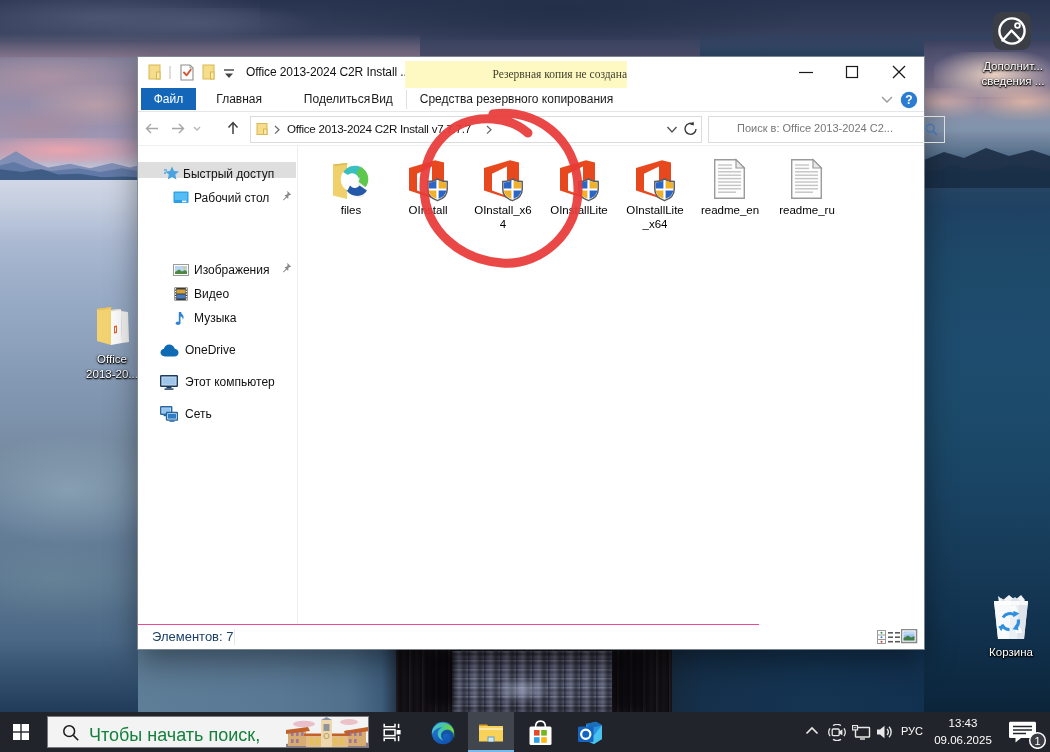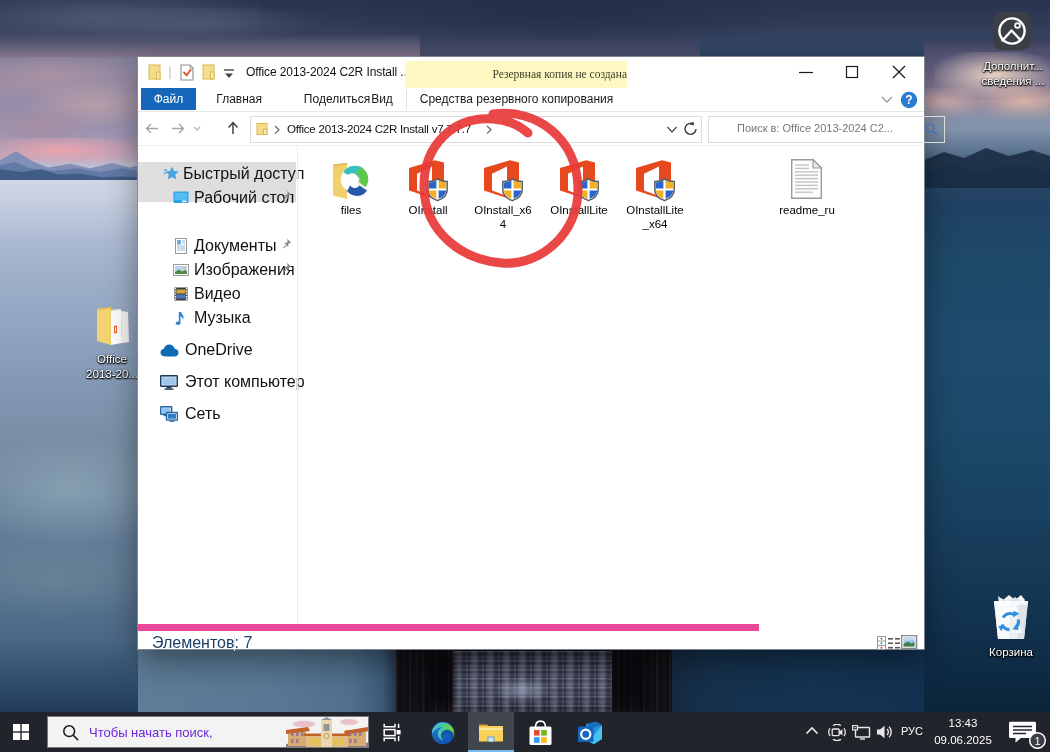--- a/index.html
+++ b/index.html
@@ -51,33 +51,33 @@
 #win{left:138px;top:57px;width:786px;height:592px;background:#fff;box-shadow:0 0 0 1px rgba(130,140,150,.9),0 12px 30px rgba(0,0,0,.42);font-size:12px;color:#111;}
 #win .r{position:absolute;}
 #titletext{left:108px;top:8px;white-space:nowrap;letter-spacing:-0.1px;}
 #yellowtab{left:267px;top:4px;width:222px;height:27px;background:#fef9c3;font-size:11.5px;color:#3f3f2a;text-align:right;line-height:27px;font-family:Liberation Serif, serif;}
 .mtab{position:absolute;top:0;height:22px;font-size:12px;color:#1a1a1a;line-height:23px;text-align:center;}
 #menurow{left:0;top:31px;width:786px;height:23px;border-bottom:1px solid #e4e6e9;}
 #addrrow{left:0;top:54px;width:786px;height:35px;border-bottom:1px solid #f0f0f0;box-sizing:border-box;}
 #addrbox{left:112px;top:5px;width:450px;height:25px;border:1px solid #dcdcdc;}
 #searchbox{left:570px;top:5px;width:214px;height:25px;border:1px solid #dcdcdc;font-size:11px;color:#777;line-height:23px;padding-left:21px;}
 #navpane{left:0;top:89px;width:158px;height:479px;}
-.nitem{position:absolute;left:0;width:158px;height:40px;font-size:16px;line-height:24px;white-space:nowrap;text-align:center;}
+.nitem{position:absolute;left:0;width:158px;height:16px;font-size:12px;line-height:24px;white-space:nowrap;text-align:center;}
 .nitem svg{position:absolute;top:4px;}
 .ntx{position:absolute;top:0;}
 .pin{position:absolute;left:143px;top:5px;}
 #content{left:159px;top:89px;width:627px;height:479px;border-left:1px solid #ededed;}
 .fitem{position:absolute;width:84px;text-align:center;font-size:11.5px;color:#000;line-height:13.5px;top:12px;}
 .fitem .ic{margin:0 auto 2px;position:relative;width:48px;height:44px;}
-#statusbar{left:0;top:567px;width:621px;height:25px;border-top:7px solid #ec4899;font-size:16px;color:#1c4065;line-height:24px;}
+#statusbar{left:0;top:567px;width:621px;height:25px;border-top:1px solid #ec4899;font-size:13px;color:#1c4065;line-height:24px;}
 
 #taskbar{left:0;top:712px;width:1050px;height:40px;background:#21242b;color:#fff;}
 #taskbar .t{position:absolute;}
 #tsearch{position:absolute;left:47px;top:4px;width:322px;height:32px;background:#f3f3f3;border:1px solid #7a7a7a;box-sizing:border-box;overflow:hidden;}
-#tsearch .ph{position:absolute;left:41px;top:8px;font-size:13px;color:#6d28d9;}
+#tsearch .ph{position:absolute;left:41px;top:8px;font-size:18px;color:#15803d;}
 #explcell{position:absolute;left:468px;top:0;width:46px;height:40px;background:#41454d;border-bottom:2px solid #76b9ed;box-sizing:border-box;}
 #clock{position:absolute;left:930px;top:3px;width:66px;text-align:center;font-size:11.5px;line-height:17px;}
 </style>
 </head>
 <body>
 <div id="wp">
   <div id="wleft">
       <div class="p1"></div>
       <div class="p2"></div>
       <div class="p3"></div>
@@ -255,37 +255,20 @@
       <svg style="left:35px;" width="16" height="16" viewBox="0 0 16 16">
           <rect x="0.5" y="1.5" width="15" height="11.5" rx="1" fill="#2aa0e8"></rect>
           <rect x="1.8" y="2.8" width="12.4" height="7.2" fill="#55bdf4"></rect>
           <rect x="9" y="10.5" width="4.5" height="1.8" fill="#fff" opacity=".9"></rect>
         </svg>
       <span class="ntx" style="left:56px;">Рабочий стол</span>
       <svg class="pin" width="11" height="11" viewBox="0 0 11 11">
           <path d="M6.2,0.8 L10.2,4.8 L8.2,5.2 L7.4,6 L7.2,9 L5.6,7.4 L2.6,10.4 L2,9.8 L5,6.8 L3.4,5.2 L6,4.6 L6.6,3.2 Z" fill="#8a8a8a"></path>
         </svg>
     </div>
-    <div class="nitem" style="top:88px;">
-      <svg style="left:35px;" width="16" height="16" viewBox="0 0 16 16">
-          <rect x="2.5" y="0.5" width="11" height="15" fill="#fff" stroke="#9a9a9a"></rect>
-          <rect x="4" y="2" width="4" height="4.5" fill="#6aaede"></rect>
-          <g stroke="#9ab8d4" stroke-width="1">
-            <line x1="9" y1="3" x2="12" y2="3"></line>
-            <line x1="9" y1="5" x2="12" y2="5"></line>
-            <line x1="4" y1="8" x2="12" y2="8"></line>
-            <line x1="4" y1="10" x2="12" y2="10"></line>
-            <line x1="4" y1="12" x2="12" y2="12"></line>
-          </g>
-        </svg>
-      <span class="ntx" style="left:56px;">Документы</span>
-      <svg class="pin" width="11" height="11" viewBox="0 0 11 11">
-          <path d="M6.2,0.8 L10.2,4.8 L8.2,5.2 L7.4,6 L7.2,9 L5.6,7.4 L2.6,10.4 L2,9.8 L5,6.8 L3.4,5.2 L6,4.6 L6.6,3.2 Z" fill="#8a8a8a"></path>
-        </svg>
-    </div>
     <div class="nitem" style="top:136px;">
       <svg style="left:35px;" width="16" height="16" viewBox="0 0 16 16">
           <rect x="1.5" y="1.5" width="13" height="13" fill="#3a3a3a"></rect>
           <rect x="3.5" y="3.5" width="9" height="4" fill="#d4a33a"></rect>
           <rect x="3.5" y="8.5" width="9" height="4" fill="#4a79c4"></rect>
           <g fill="#fff">
             <rect x="2" y="2.2" width="1.2" height="1.4"></rect>
             <rect x="2" y="4.8" width="1.2" height="1.4"></rect>
             <rect x="2" y="7.4" width="1.2" height="1.4"></rect>
             <rect x="2" y="10" width="1.2" height="1.4"></rect>
@@ -410,20 +393,26 @@
             <use href="#uacsh" x="23" y="20"></use>
           </svg></div>
       OInstallLite
     </div>
     <div class="fitem" style="left:315px;">
       <div class="ic"><svg width="48" height="44" viewBox="0 0 48 44">
             <use href="#offi"></use>
             <use href="#uacsh" x="23" y="20"></use>
           </svg></div>
       OInstallLite<br>_x64
+    </div>
+    <div class="fitem" style="left:390px;">
+      <div class="ic"><svg width="48" height="44" viewBox="0 0 48 44">
+            <use href="#rdoc" x="8" y="1"></use>
+          </svg></div>
+      readme_en
     </div>
     <div class="fitem" style="left:467px;">
       <div class="ic"><svg width="48" height="44" viewBox="0 0 48 44">
             <use href="#rdoc" x="8" y="1"></use>
           </svg></div>
       readme_ru
     </div>
   </div>
   <div class="r" id="statusbar"><span style="margin-left:14px;">Элементов: 7</span><span style="position:absolute;left:96px;top:4px;height:16px;border-left:1px solid #e8e8e8;"></span>
     <svg style="position:absolute;left:739px;top:5px;" width="40" height="15" viewBox="0 0 40 15">

